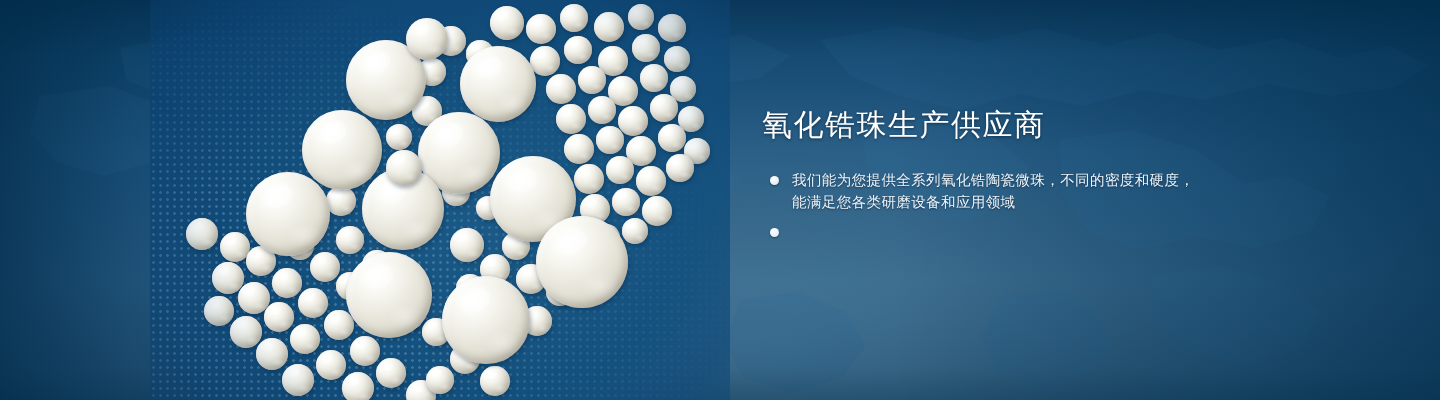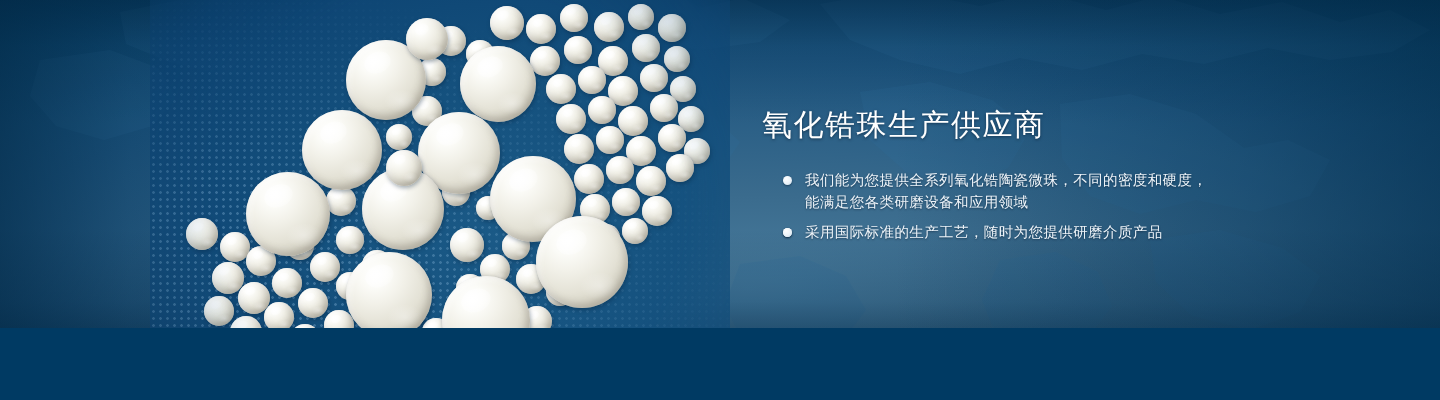--- a/index.html
+++ b/index.html
@@ -5,21 +5,21 @@
 <style>
   html,body{margin:0;padding:0;}
   body{
     width:1440px;height:400px;overflow:hidden;
     font-family:"Liberation Sans","DejaVu Sans",sans-serif;
     background:#003a63;
   }
 
   
   .banner{
-    position:relative;width:1440px;height:328px;overflow:hidden;
+    position:relative;width:1440px;height:400px;overflow:hidden;
     background:#07456f;
   }
 
   
   .bg-base{
     position:absolute;inset:0;
     background:
       radial-gradient(125% 160% at 52% 88%, #4a7d9e 0%, #3a6b8d 18%, #1d5580 44%, #0a4873 66%, #053f68 84%, #02365c 100%);
   }
   
@@ -98,21 +98,21 @@
     background:radial-gradient(ellipse at 50% 50%, rgba(255,255,255,.34) 0%, rgba(255,255,255,0) 70%);
   }
 
   
   .copy{position:absolute;left:762px;top:108px;width:520px;}
   .headline{
     color:#ffffff;font-size:30px;line-height:1.1;letter-spacing:1.5px;
     font-weight:400;margin:0 0 28px 0;
     text-shadow:0 1px 3px rgba(0,18,38,.55);
   }
-  .bullets{list-style:none;margin:13px;padding:0;}
+  .bullets{list-style:none;margin:0;padding:0;}
   .bullet{
     position:relative;padding-left:30px;margin-bottom:8px;
     color:#eef4f9;font-size:14.5px;line-height:22px;letter-spacing:.4px;
     text-shadow:0 1px 2px rgba(0,18,38,.5);
   }
   .bullet:last-child{margin-bottom:0;}
   .bullet .dot{
     position:absolute;left:8px;top:7px;width:9px;height:9px;border-radius:50%;
     background:radial-gradient(circle at 35% 30%, #ffffff 0%, #eaf2f8 55%, #c9d9e6 100%);
     box-shadow:0 1px 2px rgba(0,20,40,.45);
@@ -267,21 +267,17 @@
       <li class="bullet">
         <span class="dot"></span>
         <span>我们能为您提供全系列氧化锆陶瓷微珠，不同的密度和硬度，</span>
         <span class="l2">能满足您各类研磨设备和应用领域</span>
       </li>
 
       <li class="bullet">
         <span class="dot"></span>
       </li>
 
-      <li class="bullet">
-        <span class="dot"></span>
-        <span>采用国际标准的生产工艺，随时为您提供研磨介质产品</span>
-      </li>
 
     </ul>
   </div>
 
 </div>
 
 </body></html>

